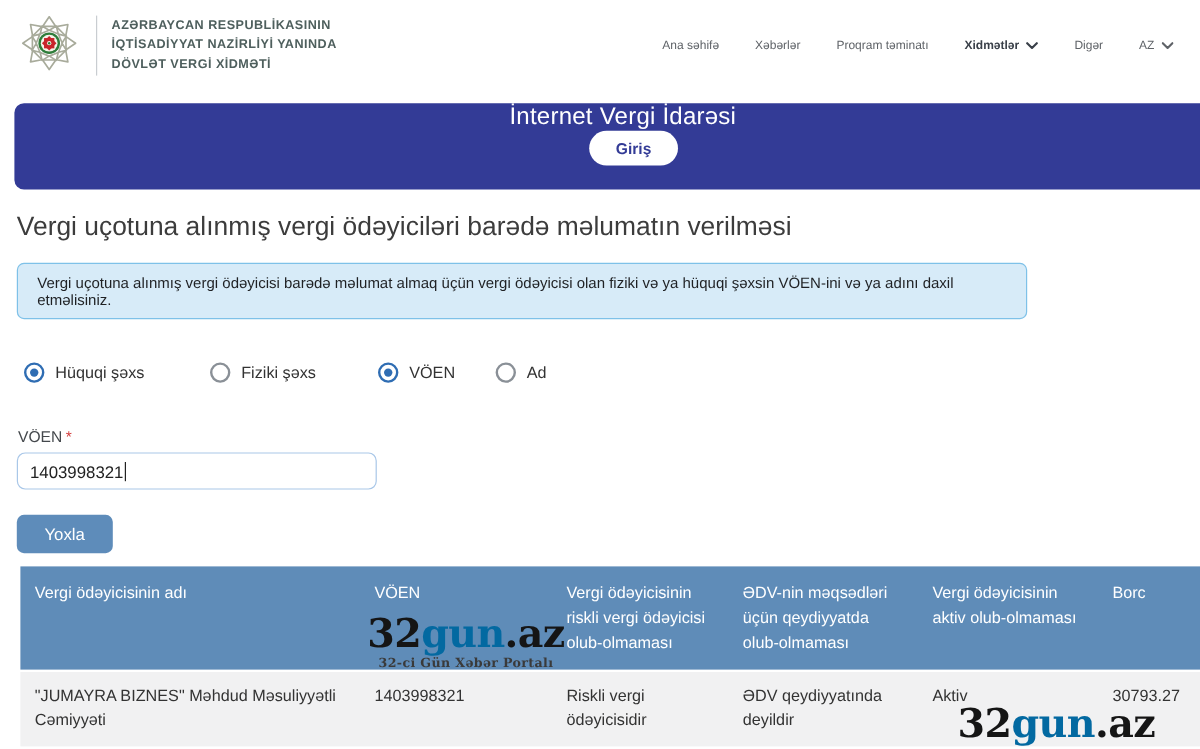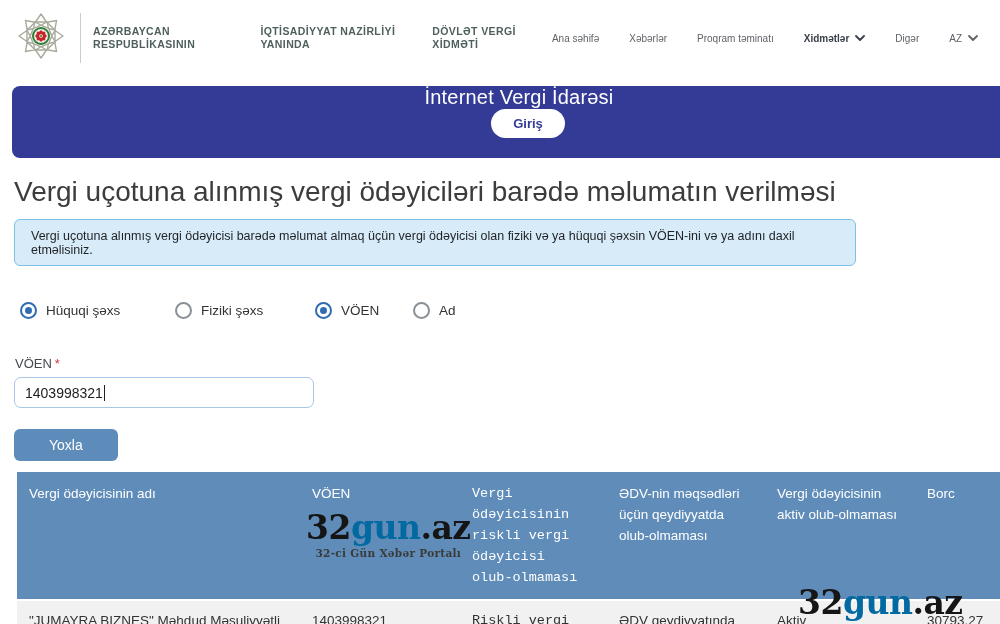--- a/index.html
+++ b/index.html
@@ -13,21 +13,21 @@
   }
 
   
   .top-header {
     position:absolute; top:0; left:0; width:1000px; height:76px;
     background:#ffffff; display:flex; align-items:center; justify-content:space-between;
     padding:0 22px 0 14px;
   }
   .logo-block { display:flex; align-items:center; gap:12px; cursor:pointer; }
   .logo-divider { width:1px; height:50px; background:#c9cdd1; }
-  .logo-text { display:flex; flex-direction:row; gap:3px; }
+  .logo-text { display:flex; flex-direction:column; gap:3px; }
   .logo-text span {
     font-size:10.5px; font-weight:bold; letter-spacing:.4px;
     color:#4e5f5d; text-transform:uppercase; line-height:1.25;
   }
   .main-nav { display:flex; align-items:center; gap:30px; }
   .nav-item {
     font-size:10px; color:#5f6368; cursor:pointer; display:flex; align-items:center; gap:6px;
     white-space:nowrap;
   }
   .nav-item.bold { font-weight:bold; color:#3a4049; }
@@ -44,21 +44,21 @@
   .login-pill {
     margin-left:18px; background:#ffffff; color:#333b96;
     font-size:13px; font-weight:bold; border:none; cursor:pointer;
     padding:7px 22px; border-radius:17px;
   }
   .banner-pattern { position:absolute; right:0; top:0; height:72px; width:280px; pointer-events:none; }
 
   
   .page-title {
     position:absolute; top:176px; left:14px;
-    font-size:28px; font-weight:400; color:#3c3c3c;
+    font-size:22px; font-weight:400; color:#3c3c3c;
   }
   .info-box {
     position:absolute; top:219px; left:14px; width:842px; height:47px;
     background:#d7ebf8; border:1px solid #7ec1e8; border-radius:6px;
     display:flex; align-items:center; padding:0 16px;
     font-size:12.5px; color:#1f2124;
   }
 
   
   .radio-row { position:absolute; top:302px; left:20px; width:960px; height:20px; }
@@ -80,33 +80,33 @@
   .voen-input {
     position:absolute; top:377px; left:14px; width:300px; height:31px;
     border:1px solid #a9c7e8; border-radius:7px; background:#fff;
     display:flex; align-items:center; padding:0 10px; font-size:14px; color:#222; cursor:text;
   }
   .caret { width:1px; height:16px; background:#222; display:inline-block; margin-left:1px; }
 
   .check-btn {
     position:absolute; top:429px; left:14px;
     background:#5e8cba; color:#fff; font-size:14px; border:none; cursor:pointer;
-    padding:8px 35px; border-radius:6px;
+    padding:8px 23px; border-radius:6px;
   }
 
   
   .result-table { position:absolute; top:472px; left:17px; width:983px; }
   .t-row { display:flex; width:100%; }
   .t-head { background:#5f8cb8; color:#ffffff; min-height:86px; }
   .t-head .cell { font-size:13.5px; line-height:1.55; padding:12px 14px 10px 12px; }
   .t-body { background:#f1f1f2; color:#333; min-height:62px; margin-top:2px; }
   .t-body .cell { font-size:13.5px; line-height:1.5; padding:10px 14px 10px 12px; }
   .c1 { width:283px; }
   .c2 { width:160px; }
-  .c3 { width:147px;font-family:Liberation Mono, monospace; }
+  .c3 { width:147px; }
   .c4 { width:158px; }
   .c5 { width:150px; }
   .c6 { flex:1; }
 
   
   .watermark {
     position:absolute; z-index:5; pointer-events:none;
     font-family:"DejaVu Serif", serif; font-weight:bold; text-align:center;
   }
   .wm-main { font-size:33px; line-height:1; color:#151515; letter-spacing:-.5px; }

